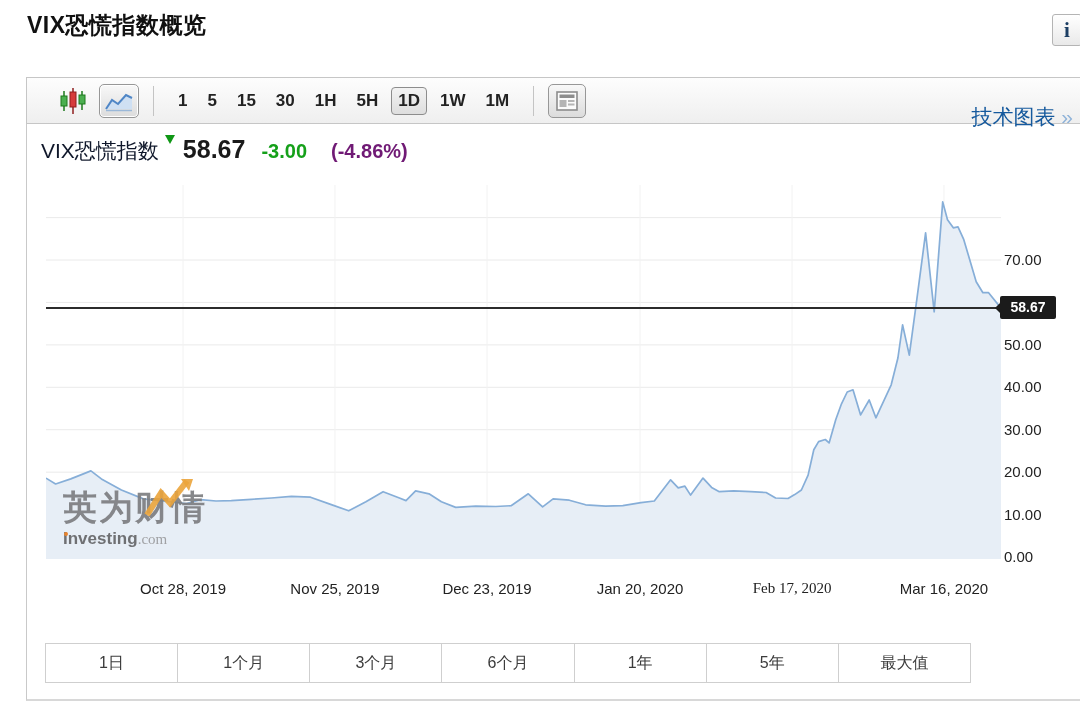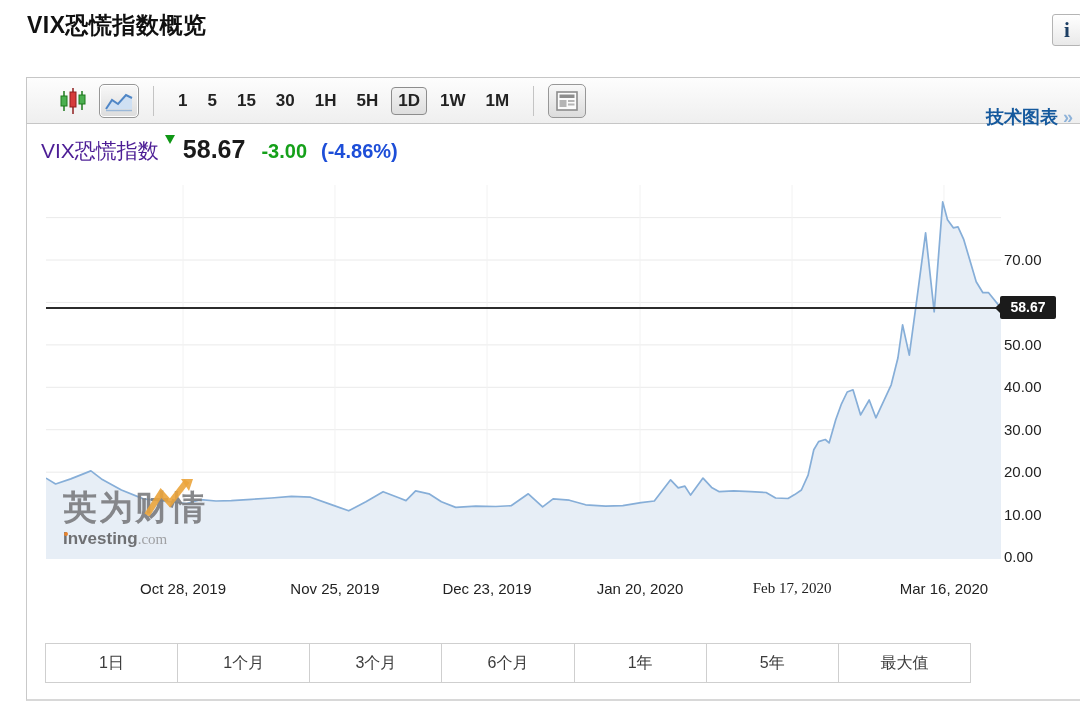--- a/index.html
+++ b/index.html
@@ -48,36 +48,36 @@
     font-size:17px;font-weight:bold;color:#222;padding:4px 10px;cursor:pointer;
   }
   .interval.selected{
     border:1px solid #8d8d8d;border-radius:4px;
     background:linear-gradient(#f3f3f3,#dedede);
     padding:3px 6px;margin:11px 3px;
   }
   .news-btn{width:38px;height:34px;}
   .tb-spacer{flex:1;}
   .tech-link{
-    font-size:18px;font-weight:bold;color:#15599d;margin-right:12px;
+    font-size:21px;font-weight:normal;color:#15599d;margin-right:12px;
     cursor:pointer;white-space:nowrap;margin-top:32px;
   }
   .tech-link .arrow{color:#8fb3d9;}
   
   .quote{position:absolute;left:14px;top:58px;white-space:nowrap;}
-  .quote .name{font-size:21px;color:#4c1d95;}
+  .quote .name{font-size:21px;color:#0f172a;}
   .down-arrow{
     display:inline-block;width:0;height:0;
     border-left:5px solid transparent;border-right:5px solid transparent;
     border-top:9px solid #0f9715;margin:0 8px 0 6px;
     vertical-align:14px;
   }
   .quote .price{font-size:25px;font-weight:bold;color:#1a1a1a;}
   .quote .chg{font-size:20px;font-weight:bold;color:#15a01a;margin-left:16px;}
-  .quote .chgpct{font-size:20px;font-weight:bold;color:#1d4ed8;margin-left:14px;}
+  .quote .chgpct{font-size:20px;font-weight:bold;color:#701a75;margin-left:24px;}
   
   .chart-wrap{position:absolute;left:19px;top:108px;width:955px;height:375px;}
   .chart-wrap svg{display:block;}
   .ytick{
     position:absolute;left:977px;width:60px;height:16px;
     font-size:15px;color:#222;line-height:16px;
   }
   .xtick{
     position:absolute;width:140px;text-align:center;top:503px;
     font-size:15px;color:#222;

